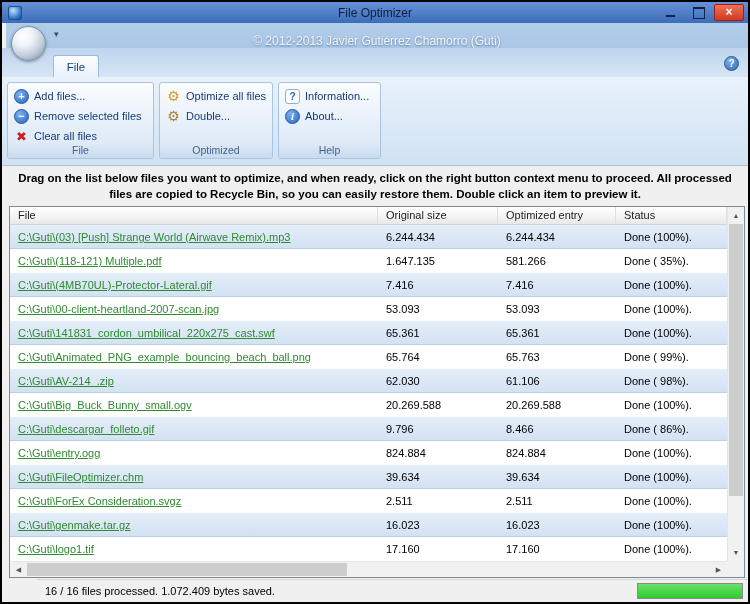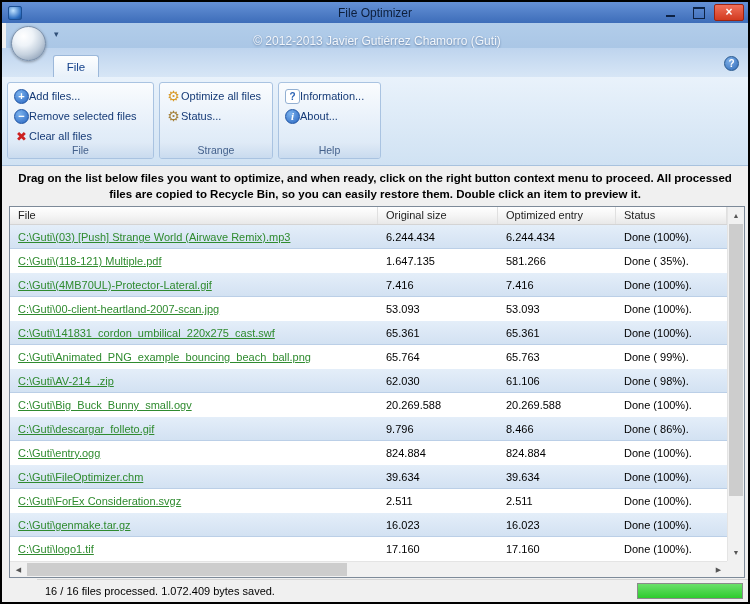--- a/index.html
+++ b/index.html
@@ -95,21 +95,21 @@
     position: absolute; top: 5px; height: 77px;
     border: 1px solid #a9c3e1; border-radius: 3px;
     background: linear-gradient(#fafcfe, #e4eef9 62%, #d9e7f5);
     overflow: hidden;
   }
   .rgroup-1 { left: 5px;  width: 147px; }
   .rgroup-2 { left: 157px; width: 114px; }
   .rgroup-3 { left: 276px; width: 103px; }
   .rgroup-buttons { padding: 3px 3px 0 3px; display: flex; flex-direction: column; }
   .rbtn {
-    display: flex; align-items: center; 
+    display: flex; align-items: center; gap: 5px;
     height: 20px; padding: 0 3px;
     font-size: 11px; color: #163b77; white-space: nowrap;
     border-radius: 2px;
     text-align: right;
   }
   .rgroup-label {
     position: absolute; left: 0; right: 0; bottom: 0; height: 15px;
     line-height: 15px; text-align: center;
     font-size: 10.5px; color: #44618c;
     background: linear-gradient(#dfeaf6, #c9dbef);
@@ -237,24 +237,24 @@
     </div>
 
     <div class="rgroup rgroup-2">
       <div class="rgroup-buttons">
         <div class="rbtn">
           <span class="ic ic-optimize"></span>
           <span>Optimize all files</span>
         </div>
         <div class="rbtn">
           <span class="ic ic-options"></span>
-          <span>Status...</span>
-        </div>
-      </div>
-      <div class="rgroup-label">Strange</div>
+          <span>Double...</span>
+        </div>
+      </div>
+      <div class="rgroup-label">Optimized</div>
     </div>
 
     <div class="rgroup rgroup-3">
       <div class="rgroup-buttons">
         <div class="rbtn">
           <span class="ic ic-info"></span>
           <span>Information...</span>
         </div>
         <div class="rbtn">
           <span class="ic ic-about"></span>

